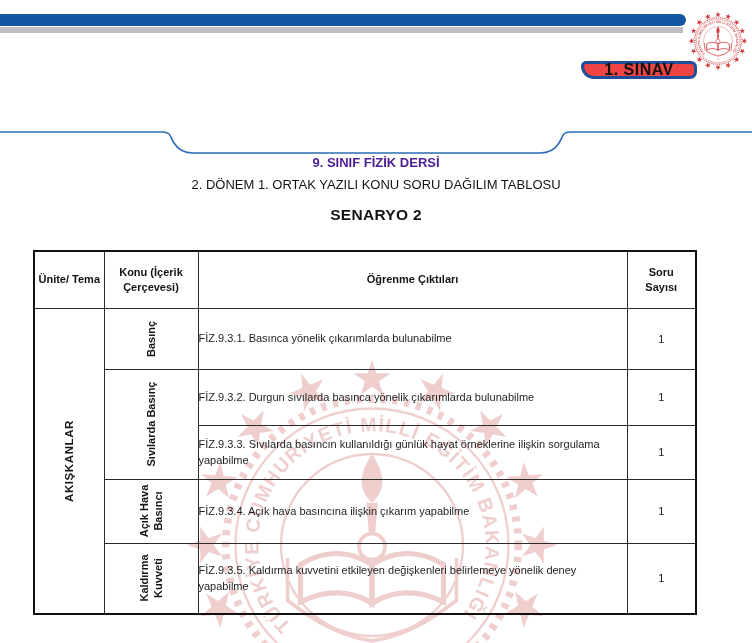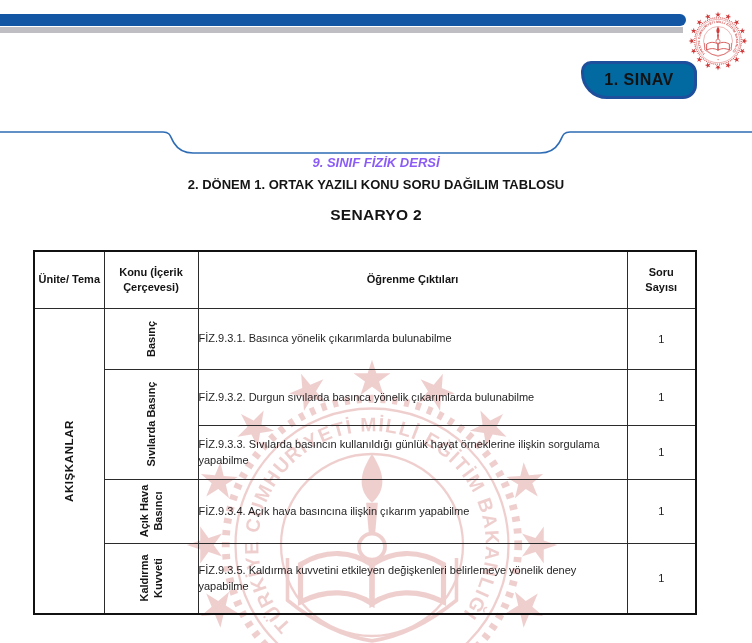--- a/index.html
+++ b/index.html
@@ -11,35 +11,35 @@
   }
   
   .bar-blue{position:absolute;left:0;top:14px;width:686px;height:12px;background:#1356a4;border-radius:0 6px 6px 0;}
   .bar-gray{position:absolute;left:0;top:27px;width:683px;height:6px;background:#bfbfc3;}
   
   .course{position:absolute;left:383px;top:42px;height:46px;display:flex;align-items:center;gap:13px;}
   .course .cname{font-size:18px;font-weight:bold;letter-spacing:1.5px;color:#161616;}
   .course .cgrade{font-size:49px;font-weight:bold;line-height:1;color:#111;}
   
   .badge{
-    position:absolute;left:581px;top:61px;width:116px;height:38px;
-    background:#0369a1;border:3px solid #1d4f9c;
+    position:absolute;left:581px;top:61px;width:116px;height:18px;
+    background:#ef4444;border:3px solid #1d4f9c;
     border-radius:10px 12px 14px 26px;
     display:flex;align-items:center;justify-content:center;
     box-sizing:border-box;
   }
   .badge span{font-size:16px;font-weight:bold;color:#121212;letter-spacing:.5px;}
   
   .meb-logo{position:absolute;left:687px;top:10px;width:62px;height:62px;color:#cf3a3a;}
   
   .tabline{position:absolute;left:0;top:128px;width:752px;height:30px;}
   
   .titles{position:absolute;left:0;top:155px;width:752px;text-align:center;}
-  .titles .t1{font-size:13px;font-weight:bold;color:#8b5cf6;font-style:italic;}
-  .titles .t2{font-size:13px;font-weight:bold;color:#141414;margin-top:7px;}
+  .titles .t1{font-size:13px;font-weight:bold;color:#4c1d95;}
+  .titles .t2{font-size:13px;font-weight:normal;color:#141414;margin-top:7px;}
   .titles .t3{font-size:15.5px;font-weight:bold;color:#141414;margin-top:14px;letter-spacing:.3px;}
   
   .watermark{position:absolute;left:177px;top:350px;width:390px;height:390px;color:#dd9595;opacity:.45;pointer-events:none;}
   
   table.dist{
     position:absolute;left:33px;top:250px;width:662px;
     border-collapse:collapse;table-layout:fixed;background:transparent;padding-left:33px;
   }
   table.dist th,table.dist td{border:1.6px solid #2b2b2b;padding:0;background:transparent;box-sizing:border-box;}
   table.dist{border:2px solid #111;}

